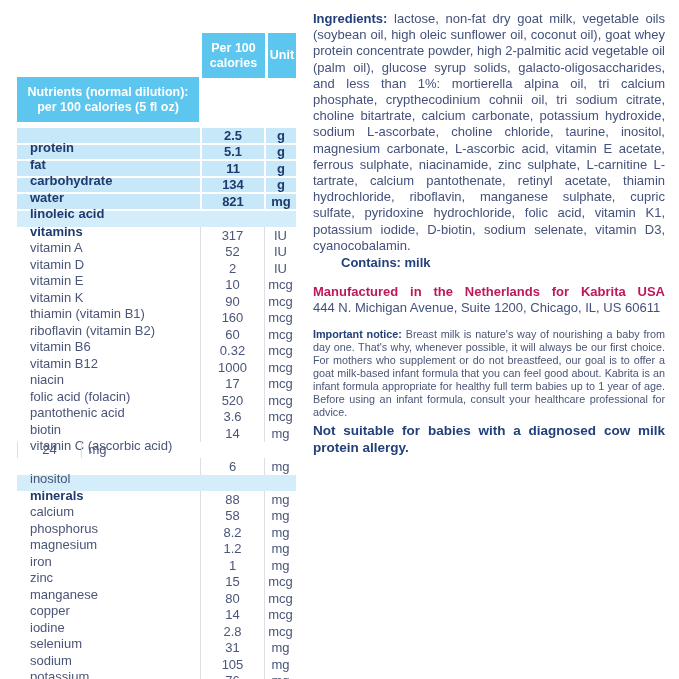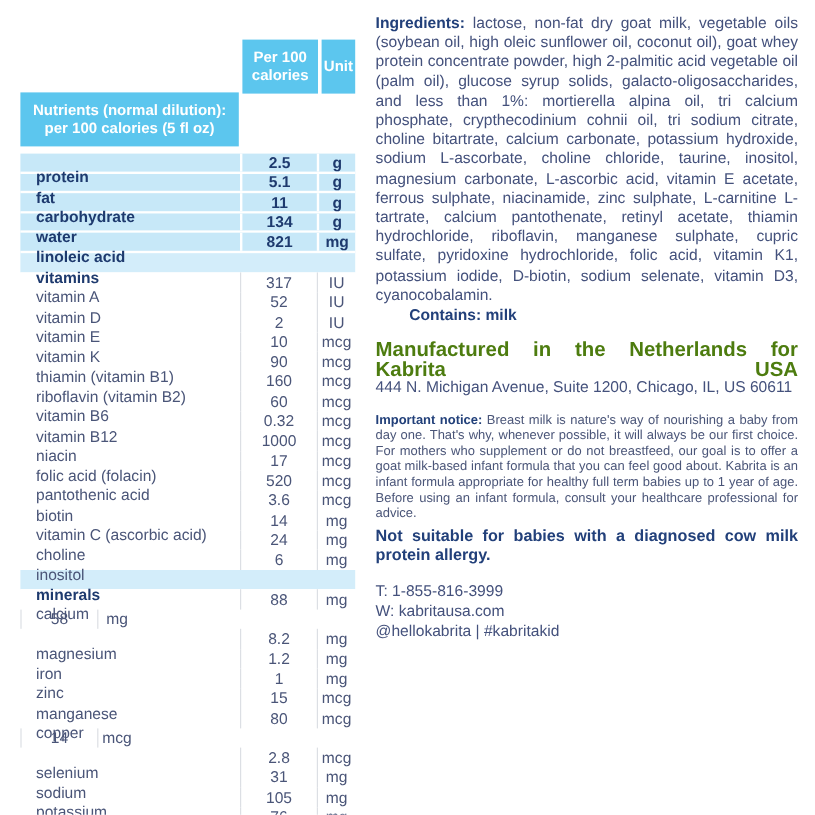--- a/index.html
+++ b/index.html
@@ -34,21 +34,21 @@
   .row.item .cell.value, .row.item .cell.unit { border-left: 1px solid #dcdfe4; }
 
   
   .right-col { position: absolute; left: 313px; top: 11px; width: 352px; }
   .para { font-size: 13px; line-height: 16.2px; text-align: justify; color: #44517c; }
   .para b, .bold-navy { color: #22407a; }
   .contains-line { font-size: 13px; line-height: 16.2px; font-weight: bold; color: #22407a; margin-top: 1px; margin-left: 28px; }
 
   .manufactured { margin-top: 13px; }
   .manufactured .mline {
-    font-size: 17px; line-height: 15.5px; font-weight: bold; color: #4d7c0f;
+    font-size: 13px; line-height: 15.5px; font-weight: bold; color: #be185d;
     text-align: justify; text-align-last: justify;
   }
   .manufactured .address { font-size: 13px; line-height: 15.5px; color: #44517c; }
 
   .notice { margin-top: 13px; font-size: 10.8px; line-height: 13px; text-align: justify; color: #4a5578; }
   .notice b { color: #22407a; }
 
   .not-suitable {
     margin-top: 4px; font-size: 13.5px; line-height: 16.5px; font-weight: bold;
     color: #22407a; text-align: justify;
@@ -155,38 +155,38 @@
         <div class="cell name">biotin</div>
         <div class="cell value">3.6</div>
         <div class="cell unit">mcg</div>
       </div>
       <div class="row item">
         <div class="cell name">vitamin C (ascorbic acid)</div>
         <div class="cell value">14</div>
         <div class="cell unit">mg</div>
       </div>
       <div class="row item">
-        <div class="cell name">choline</div>
         <div class="cell value">24</div>
         <div class="cell unit">mg</div>
       </div>
       <div class="row item">
         <div class="cell name">inositol</div>
         <div class="cell value">6</div>
         <div class="cell unit">mg</div>
       </div>
       <div class="row section">
         <div class="cell name">minerals</div>
       </div>
       <div class="row item">
         <div class="cell name">calcium</div>
         <div class="cell value">88</div>
         <div class="cell unit">mg</div>
       </div>
       <div class="row item">
+        <div class="cell name">phosphorus</div>
         <div class="cell value">58</div>
         <div class="cell unit">mg</div>
       </div>
       <div class="row item">
         <div class="cell name">magnesium</div>
         <div class="cell value">8.2</div>
         <div class="cell unit">mg</div>
       </div>
       <div class="row item">
         <div class="cell name">iron</div>
@@ -202,20 +202,21 @@
         <div class="cell name">manganese</div>
         <div class="cell value">15</div>
         <div class="cell unit">mcg</div>
       </div>
       <div class="row item">
         <div class="cell name">copper</div>
         <div class="cell value">80</div>
         <div class="cell unit">mcg</div>
       </div>
       <div class="row item">
+        <div class="cell name">iodine</div>
         <div class="cell value">14</div>
         <div class="cell unit">mcg</div>
       </div>
       <div class="row item">
         <div class="cell name">selenium</div>
         <div class="cell value">2.8</div>
         <div class="cell unit">mcg</div>
       </div>
       <div class="row item">
         <div class="cell name">sodium</div>
@@ -243,19 +244,14 @@
 
   <div class="manufactured">
     <div class="mline">Manufactured in the Netherlands for Kabrita USA</div>
     <div class="address">444 N. Michigan Avenue, Suite 1200, Chicago, IL, US 60611</div>
   </div>
 
   <p class="notice"><b>Important notice:</b><span> Breast milk is nature's way of nourishing a baby from day one. That's why, whenever possible, it will always be our first choice. For mothers who supplement or do not breastfeed, our goal is to offer a goat milk-based infant formula that you can feel good about. Kabrita is an infant formula appropriate for healthy full term babies up to 1 year of age. Before using an infant formula, consult your healthcare professional for advice.</span></p>
 
   <p class="not-suitable">Not suitable for babies with a diagnosed cow milk protein allergy.</p>
 
-  <div class="contacts">
-    <div>T: 1-855-816-3999</div>
-    <div>W: kabritausa.com</div>
-    <div>@hellokabrita | #kabritakid</div>
-  </div>
 
 </div>
 
 </body></html>

